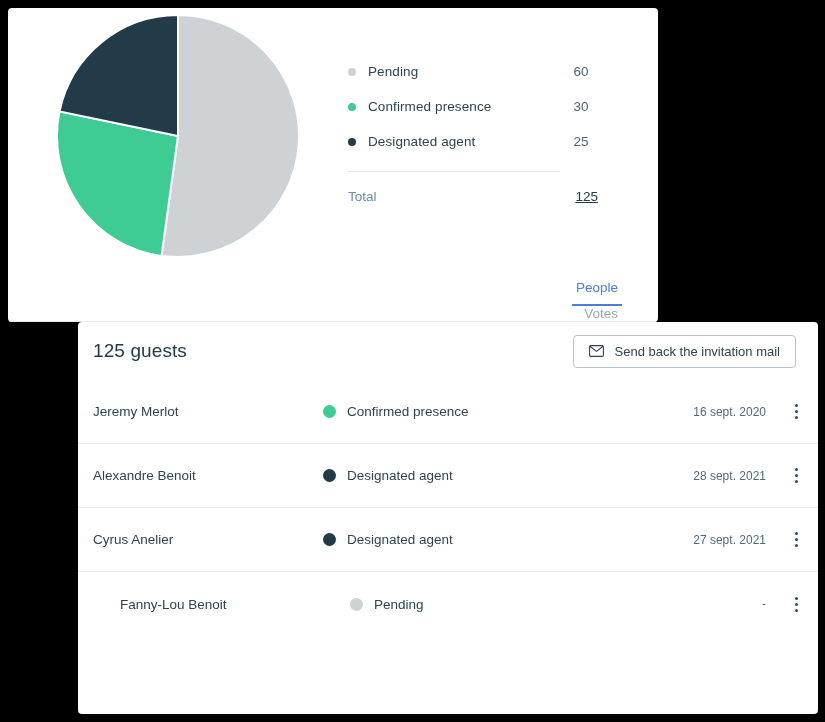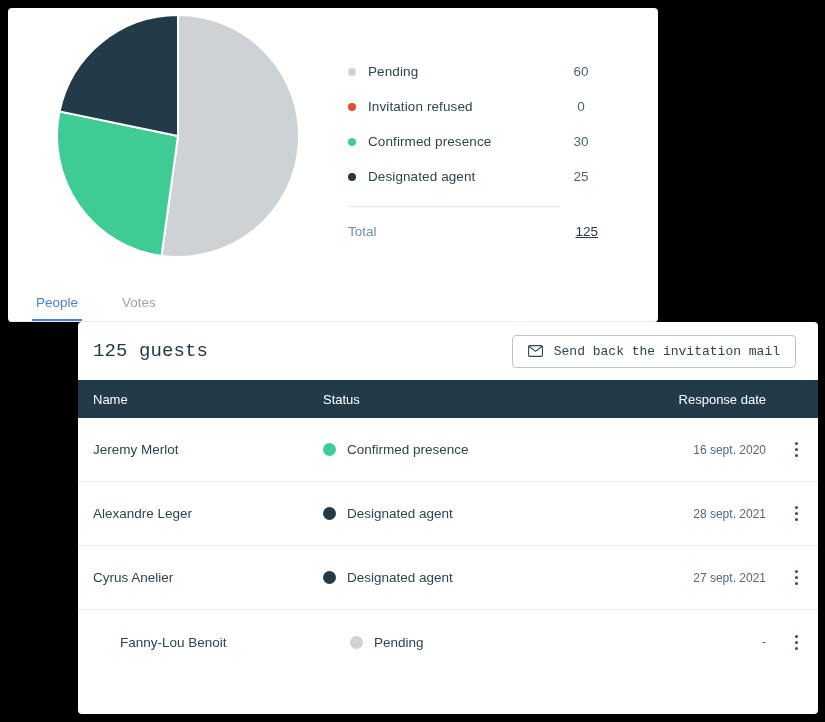--- a/index.html
+++ b/index.html
@@ -102,20 +102,21 @@
     text-decoration: underline;
   }
 
   
   .tabs {
     display: flex;
     align-items: flex-end;
     height: 42px;
     padding-left: 24px;
     border-bottom: 1px solid #e8ebed;
+    flex-direction: column;
   }
 
   .tab {
     font-size: 13.5px;
     padding: 0 4px 9px 4px;
     margin-right: 36px;
     color: #9aa6ad;
     cursor: pointer;
     border-bottom: 2px solid transparent;
     background: none;
@@ -137,21 +138,20 @@
     border-radius: 4px;
     overflow: hidden;
   }
 
   .table-head {
     display: flex;
     align-items: center;
     justify-content: space-between;
     height: 58px;
     padding: 0 22px 0 15px;
-    font-family: Liberation Mono, monospace;
   }
 
   .guests-count {
     font-size: 19px;
     color: #223b48;
     letter-spacing: .1px;
   }
 
   .resend-btn {
     display: flex;
@@ -248,25 +248,20 @@
       </div>
 
       <div class="legend">
 
         <div class="legend-row">
           <span class="legend-dot" id="ldot0" style="background: rgb(206, 210, 213);"></span>
           <span class="legend-label">Pending</span>
           <span class="legend-value">60</span>
         </div>
 
-        <div class="legend-row">
-          <span class="legend-dot" id="ldot1" style="background: rgb(236, 74, 42);"></span>
-          <span class="legend-label">Invitation refused</span>
-          <span class="legend-value">0</span>
-        </div>
 
         <div class="legend-row">
           <span class="legend-dot" id="ldot2" style="background: rgb(62, 203, 148);"></span>
           <span class="legend-label">Confirmed presence</span>
           <span class="legend-value">30</span>
         </div>
 
         <div class="legend-row">
           <span class="legend-dot" id="ldot3" style="background: rgb(35, 59, 72);"></span>
           <span class="legend-label">Designated agent</span>
@@ -299,45 +294,39 @@
         <span>
           <svg class="envelope-icon" width="15" height="12" viewBox="0 0 15 12" fill="none" stroke="#2e4450" stroke-width="1.1">
             <rect x="0.6" y="0.6" width="13.8" height="10.8" rx="1.2"></rect>
             <path d="M0.9 1.3 L7.5 6.4 L14.1 1.3"></path>
           </svg>
         </span>
         <span>Send back the invitation mail</span>
       </button>
     </div>
 
-    <div class="col-head">
-      <div class="c-name">Name</div>
-      <div class="c-status">Status</div>
-      <div class="c-date">Response date</div>
-      <div class="c-menu"></div>
-    </div>
 
     <div id="rows-container">
         <div class="row">
           <div class="c-name">Jeremy Merlot</div>
           <div class="c-status status-cell">
             <span class="status-dot" style="background: rgb(62, 203, 148);"></span>
             <span>Confirmed presence</span>
           </div>
           <div class="c-date">16 sept. 2020</div>
           <div class="c-menu">
             <div class="kebab">
               <i></i>
               <i></i>
               <i></i>
             </div>
           </div>
         </div>
         <div class="row">
-          <div class="c-name">Alexandre Leger</div>
+          <div class="c-name">Alexandre Benoit</div>
           <div class="c-status status-cell">
             <span class="status-dot" style="background: rgb(35, 59, 72);"></span>
             <span>Designated agent</span>
           </div>
           <div class="c-date">28 sept. 2021</div>
           <div class="c-menu">
             <div class="kebab">
               <i></i>
               <i></i>
               <i></i>

